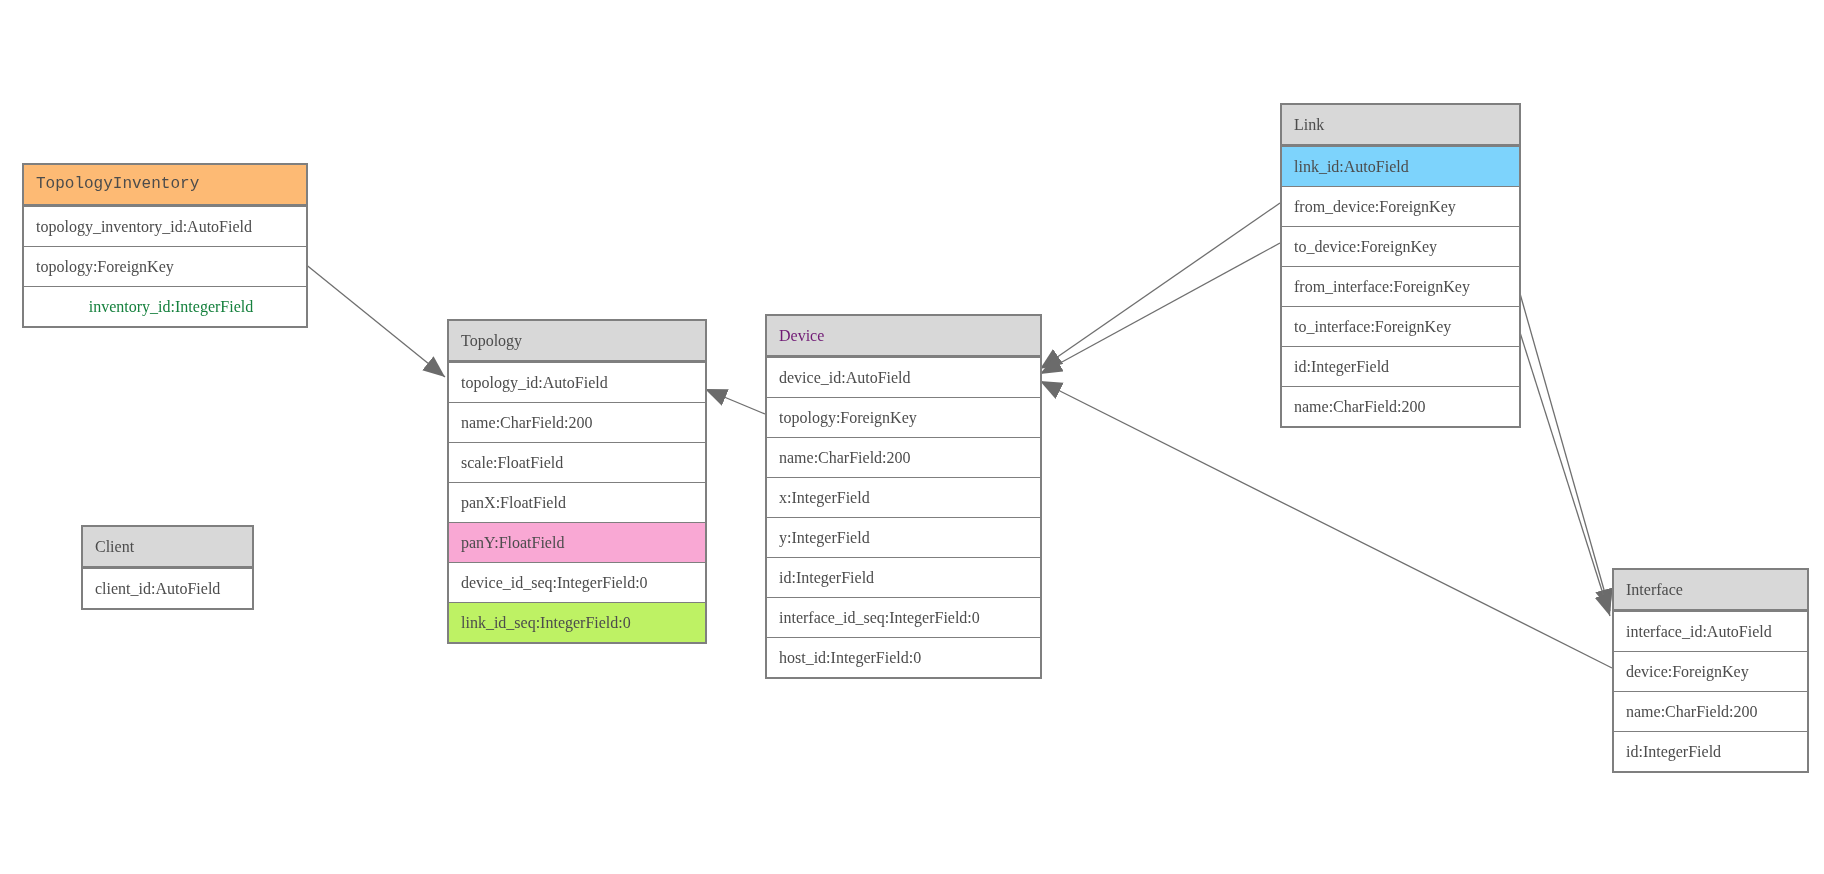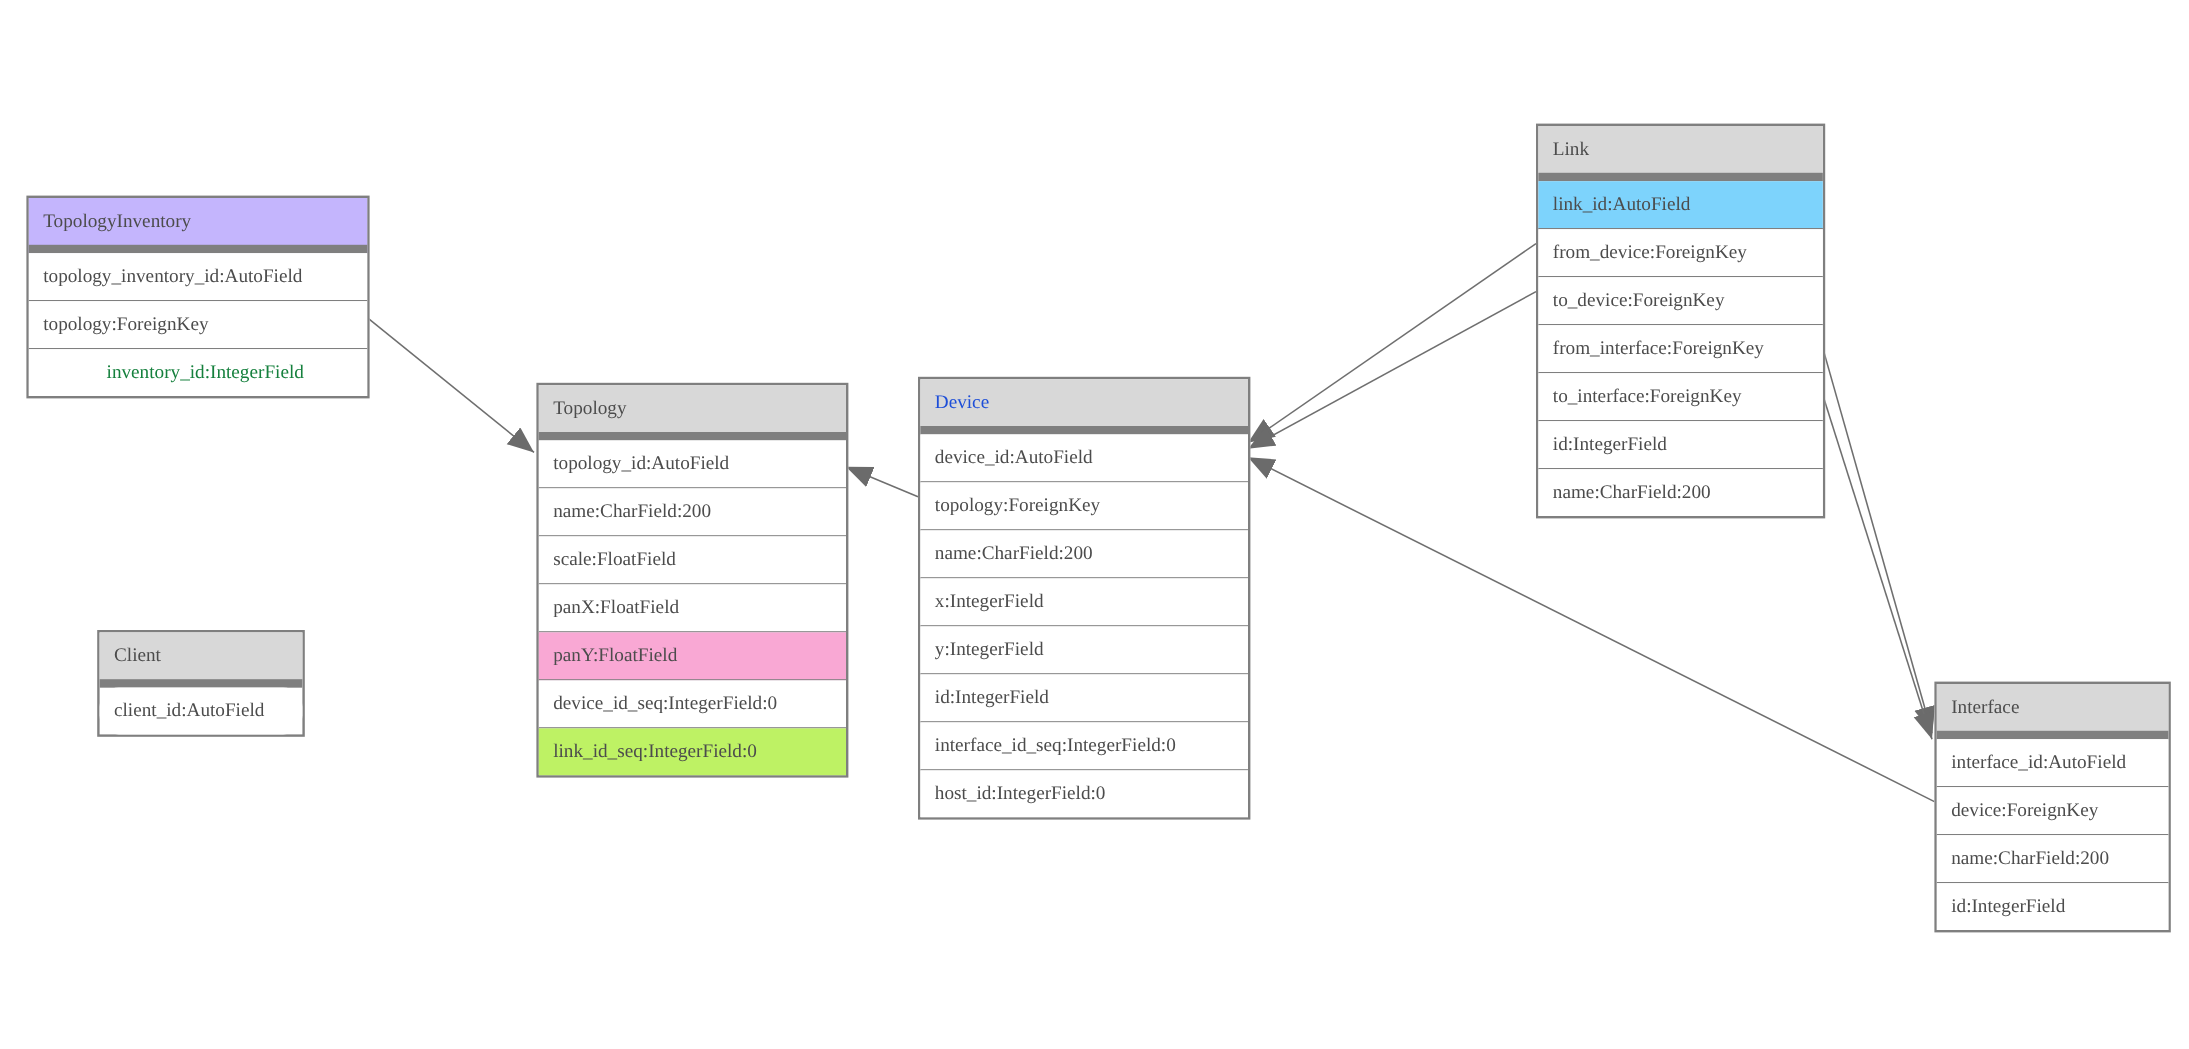--- a/index.html
+++ b/index.html
@@ -29,21 +29,21 @@
     background: #ffffff;
     box-sizing: content-box;
   }
   .entity .hdr {
     height: 39px;
     line-height: 39px;
     background: #d8d8d8;
     padding-left: 12px;
     color: #4c4c4c;
     font-size: 16px;
-    border-bottom: 7px solid #be185d;
+    border-bottom: 3px solid #be185d;
     white-space: nowrap;
     overflow: hidden;
   }
   .entity .row {
     height: 39px;
     line-height: 39px;
     padding-left: 12px;
     color: #4c4c4c;
     font-size: 16px;
     border-bottom: 1px solid #7f7f7f;
@@ -68,41 +68,41 @@
       <line x1="304" y1="263" x2="445" y2="377" stroke="#6f6f6f" stroke-width="1.3" marker-end="url(#arrowhead)"></line>
       <line x1="765" y1="414" x2="705" y2="389" stroke="#6f6f6f" stroke-width="1.3" marker-end="url(#arrowhead)"></line>
       <line x1="1280" y1="203" x2="1040" y2="369" stroke="#6f6f6f" stroke-width="1.3" marker-end="url(#arrowhead)"></line>
       <line x1="1280" y1="243" x2="1040" y2="374" stroke="#6f6f6f" stroke-width="1.3" marker-end="url(#arrowhead)"></line>
       <line x1="1517" y1="283" x2="1610" y2="611" stroke="#6f6f6f" stroke-width="1.3" marker-end="url(#arrowhead)"></line>
       <line x1="1517" y1="323" x2="1610" y2="616" stroke="#6f6f6f" stroke-width="1.3" marker-end="url(#arrowhead)"></line>
       <line x1="1612" y1="668" x2="1040" y2="381" stroke="#6f6f6f" stroke-width="1.3" marker-end="url(#arrowhead)"></line>
     </svg>
   <div id="entity-layer">
       <div class="entity" style="left: 22px; top: 163px; width: 282px; border-color: rgb(127, 127, 127);">
-        <div class="hdr" style="background: #c4b5fd; color: rgb(76, 76, 76); border-color: rgb(127, 127, 127);">TopologyInventory</div>
+        <div class="hdr" style="background: #fdba74; color: rgb(76, 76, 76); border-color: rgb(127, 127, 127); font-family: Liberation Mono, monospace;">TopologyInventory</div>
         <div class="row" style="color: rgb(76, 76, 76); border-color: rgb(127, 127, 127); background: rgb(255, 255, 255);">topology_inventory_id:AutoField</div>
         <div class="row" style="color: rgb(76, 76, 76); border-color: rgb(127, 127, 127); background: rgb(255, 255, 255);">topology:ForeignKey</div>
         <div class="row" style="color: #15803d; border-color: rgb(127, 127, 127); background: rgb(255, 255, 255); text-align: center;">inventory_id:IntegerField</div>
       </div>
       <div class="entity" style="left: 447px; top: 319px; width: 256px; border-color: rgb(127, 127, 127);">
         <div class="hdr" style="background: rgb(216, 216, 216); color: rgb(76, 76, 76); border-color: rgb(127, 127, 127);">Topology</div>
         <div class="row" style="color: rgb(76, 76, 76); border-color: rgb(127, 127, 127); background: rgb(255, 255, 255);">topology_id:AutoField</div>
         <div class="row" style="color: rgb(76, 76, 76); border-color: rgb(127, 127, 127); background: rgb(255, 255, 255);">name:CharField:200</div>
         <div class="row" style="color: rgb(76, 76, 76); border-color: rgb(127, 127, 127); background: rgb(255, 255, 255);">scale:FloatField</div>
         <div class="row" style="color: rgb(76, 76, 76); border-color: rgb(127, 127, 127); background: rgb(255, 255, 255);">panX:FloatField</div>
         <div class="row" style="color: rgb(76, 76, 76); border-color: rgb(127, 127, 127); background: #f9a8d4;">panY:FloatField</div>
         <div class="row" style="color: rgb(76, 76, 76); border-color: rgb(127, 127, 127); background: rgb(255, 255, 255);">device_id_seq:IntegerField:0</div>
         <div class="row" style="color: rgb(76, 76, 76); border-color: rgb(127, 127, 127); background: #bef264;">link_id_seq:IntegerField:0</div>
       </div>
       <div class="entity" style="left: 81px; top: 525px; width: 169px; border-color: rgb(127, 127, 127);">
         <div class="hdr" style="background: rgb(216, 216, 216); color: rgb(76, 76, 76); border-color: rgb(127, 127, 127);">Client</div>
         <div class="row" style="color: rgb(76, 76, 76); border-color: rgb(127, 127, 127); background: rgb(255, 255, 255); border-radius: 16px;">client_id:AutoField</div>
       </div>
       <div class="entity" style="left: 765px; top: 314px; width: 273px; border-color: rgb(127, 127, 127);">
-        <div class="hdr" style="background: rgb(216, 216, 216); color: #1d4ed8; border-color: rgb(127, 127, 127);">Device</div>
+        <div class="hdr" style="background: rgb(216, 216, 216); color: #701a75; border-color: rgb(127, 127, 127);">Device</div>
         <div class="row" style="color: rgb(76, 76, 76); border-color: rgb(127, 127, 127); background: rgb(255, 255, 255);">device_id:AutoField</div>
         <div class="row" style="color: rgb(76, 76, 76); border-color: rgb(127, 127, 127); background: rgb(255, 255, 255);">topology:ForeignKey</div>
         <div class="row" style="color: rgb(76, 76, 76); border-color: rgb(127, 127, 127); background: rgb(255, 255, 255);">name:CharField:200</div>
         <div class="row" style="color: rgb(76, 76, 76); border-color: rgb(127, 127, 127); background: rgb(255, 255, 255);">x:IntegerField</div>
         <div class="row" style="color: rgb(76, 76, 76); border-color: rgb(127, 127, 127); background: rgb(255, 255, 255);">y:IntegerField</div>
         <div class="row" style="color: rgb(76, 76, 76); border-color: rgb(127, 127, 127); background: rgb(255, 255, 255);">id:IntegerField</div>
         <div class="row" style="color: rgb(76, 76, 76); border-color: rgb(127, 127, 127); background: rgb(255, 255, 255);">interface_id_seq:IntegerField:0</div>
         <div class="row" style="color: rgb(76, 76, 76); border-color: rgb(127, 127, 127); background: rgb(255, 255, 255);">host_id:IntegerField:0</div>
       </div>
       <div class="entity" style="left: 1280px; top: 103px; width: 237px; border-color: rgb(127, 127, 127);">

